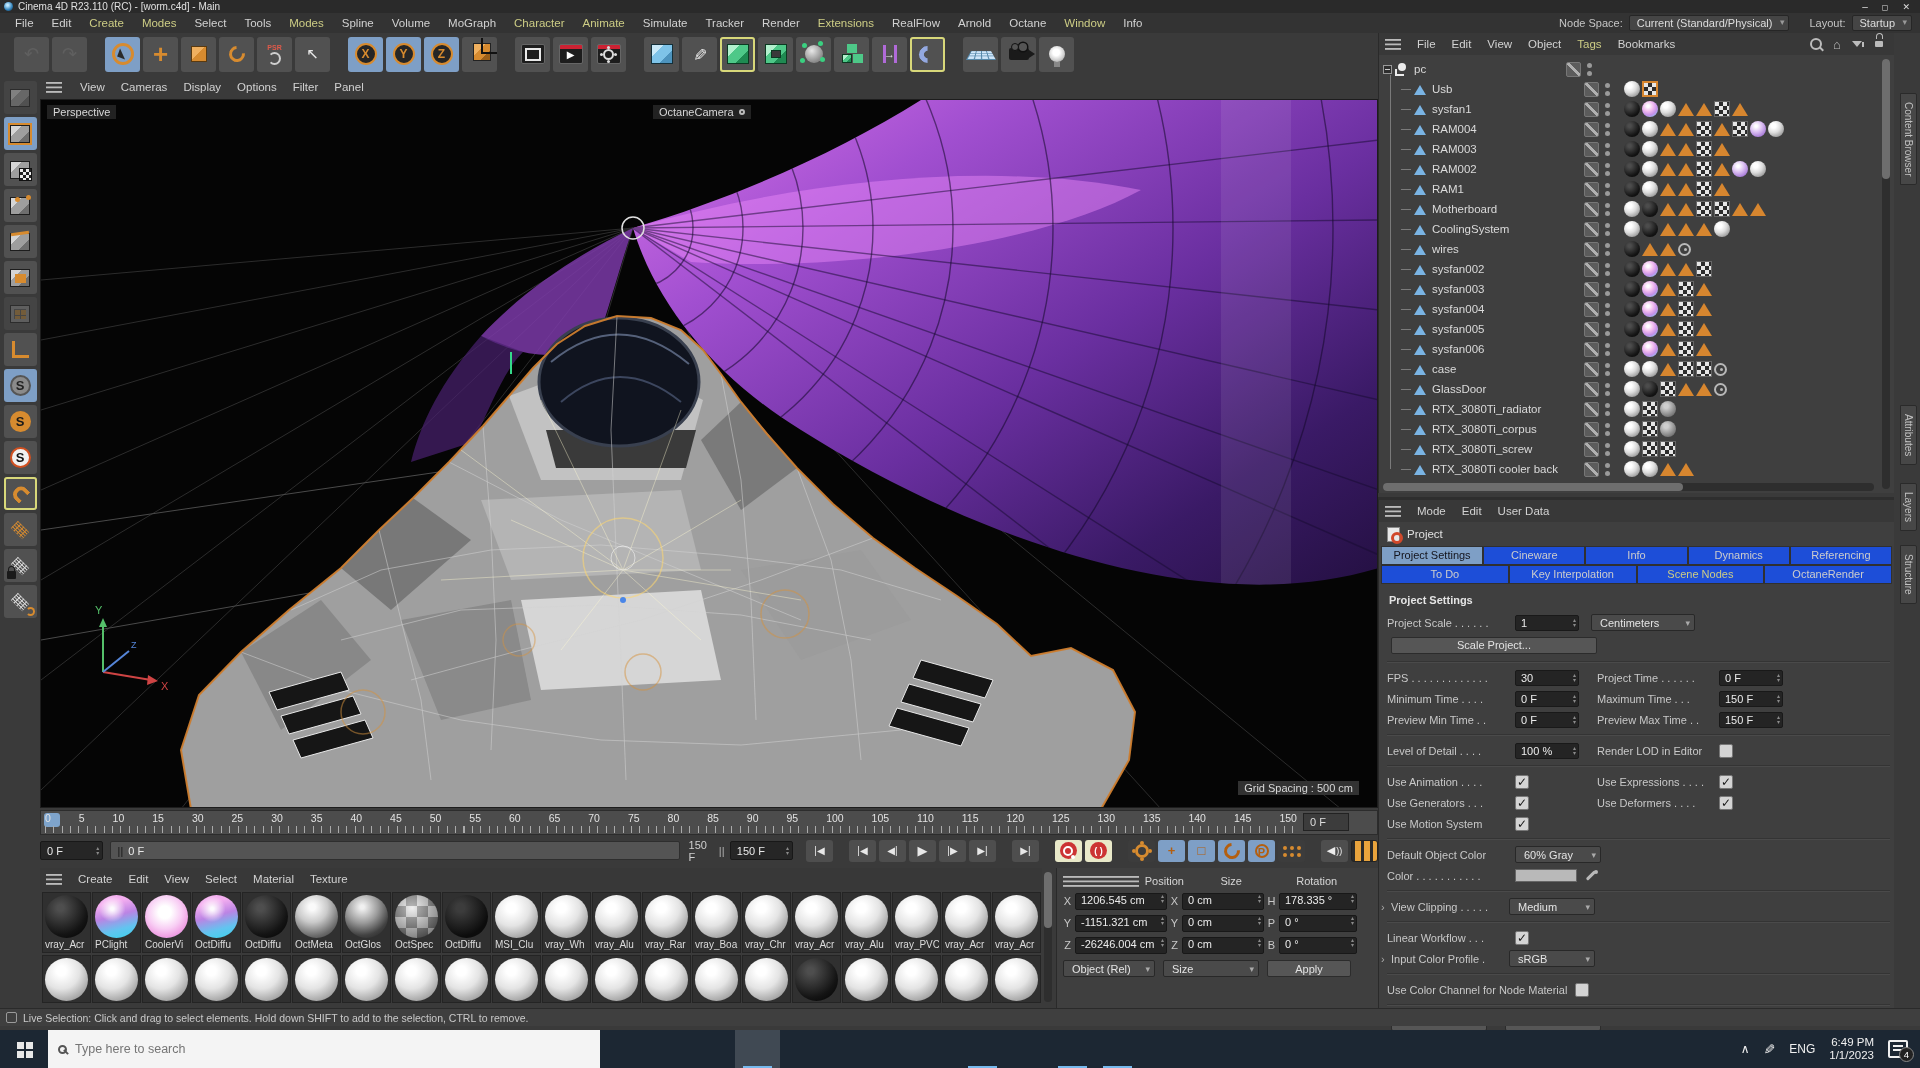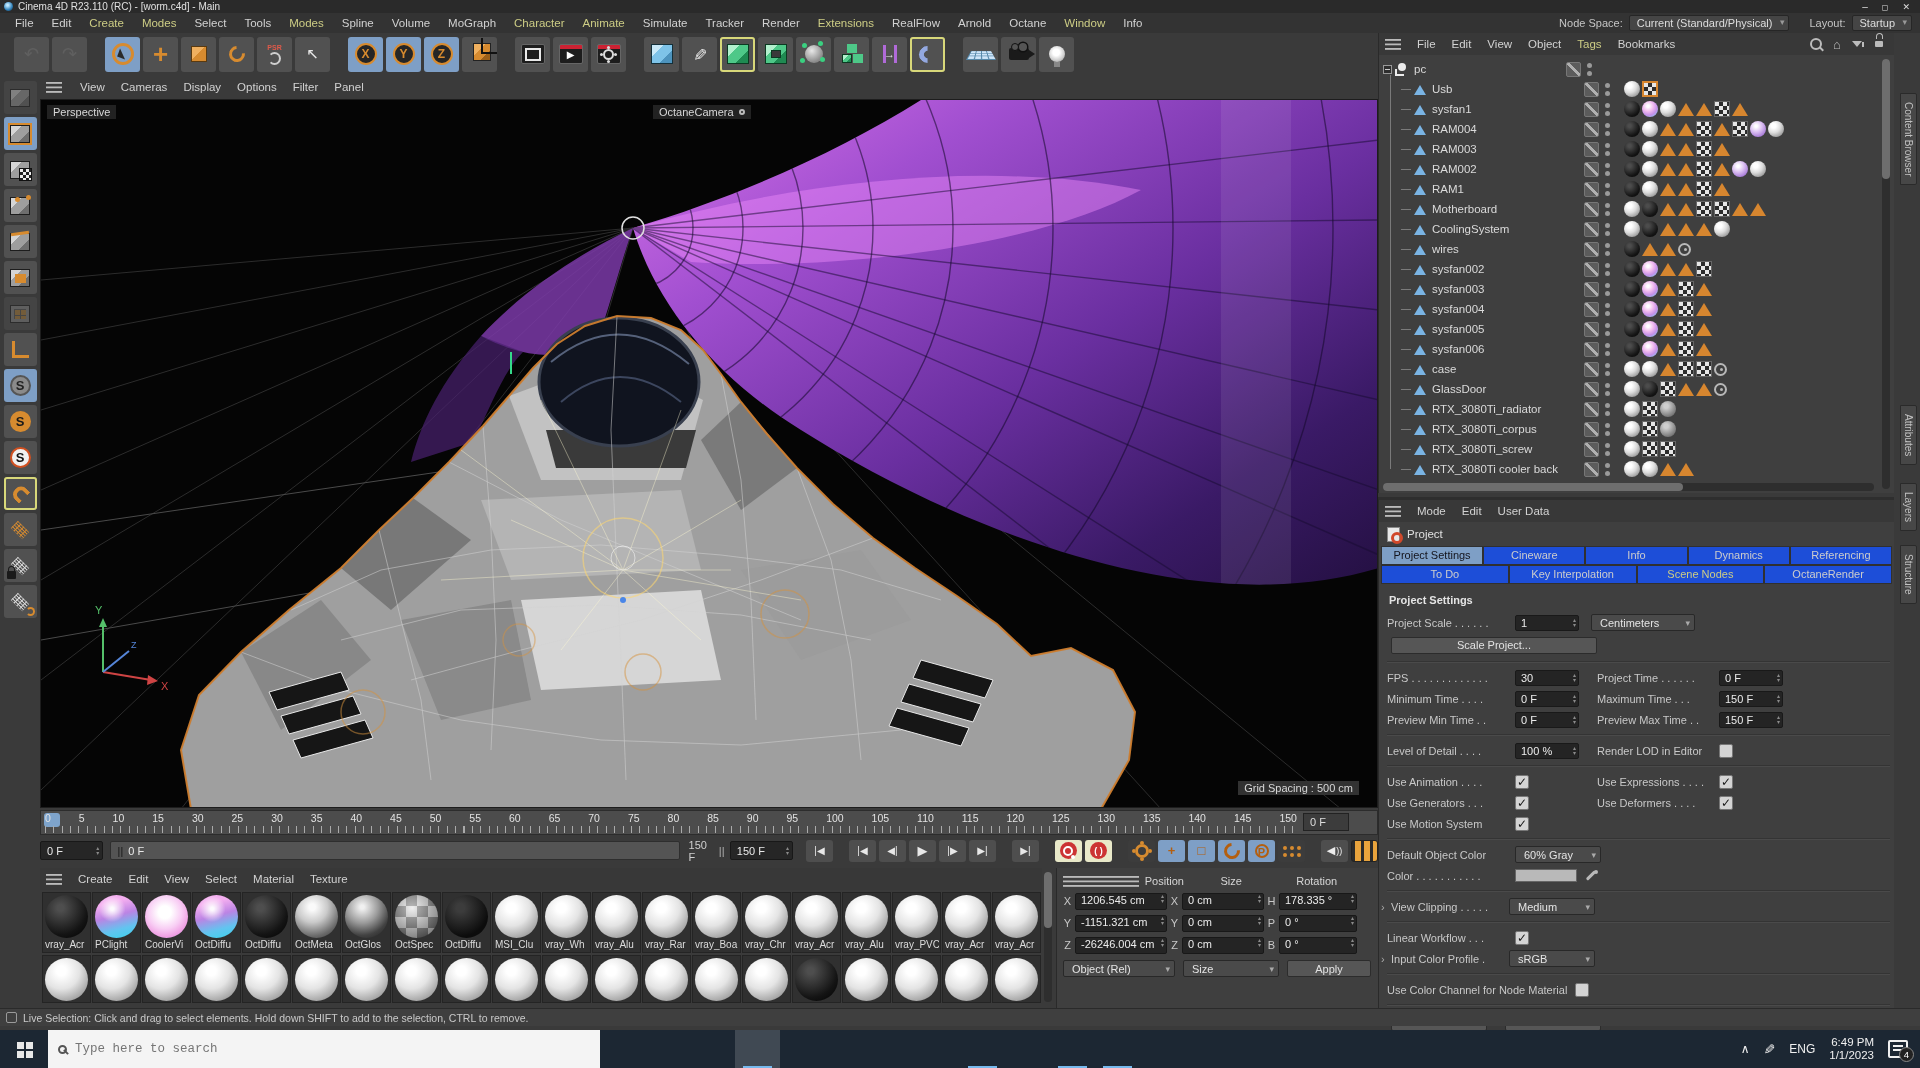--- a/index.html
+++ b/index.html
@@ -266,21 +266,21 @@
   .statusbar{position:absolute;left:0;top:1008px;width:1920px;height:18px;background:#3f3f3f;border-top:1px solid #2a2a2a;display:flex;align-items:center;padding-left:6px;gap:6px;color:#c9c9c9;font-size:10.5px}
   .stico{width:11px;height:11px;border:1.5px solid #9a9a9a;border-radius:2px;flex:none}
 
   
   .taskbar{position:absolute;left:0;top:1030px;width:1920px;height:38px;background:#1c2733;display:flex;align-items:stretch}
   .tstart{width:48px;display:flex;align-items:center;justify-content:center}
   .winlogo{width:7px;height:7px;background:#e8e8e8;box-shadow:9px 0 0 #e8e8e8,0 9px 0 #e8e8e8,9px 9px 0 #e8e8e8;margin:-8px 8px 0 0}
   .tsearch{width:552px;background:#f4f4f4;display:flex;align-items:center;padding:0 10px;gap:8px}
   .tsearch .mag2{width:9px;height:9px;border:2px solid #555;border-radius:50%;position:relative;flex:none}
   .tsearch .mag2::after{content:"";position:absolute;width:6px;height:2px;background:#555;transform:rotate(45deg);right:-4px;bottom:-1px}
-  .tsearch input{border:none;background:transparent;outline:none;font-size:12.5px;color:#444;font-family:Liberation Mono, monospace;width:100%}
+  .tsearch input{border:none;background:transparent;outline:none;font-size:12.5px;color:#444;font-family:Liberation Sans, sans-serif;width:100%}
   .tapps{display:flex}
   .tapp{width:45px;display:flex;align-items:center;justify-content:center;position:relative}
   .tapp.v-active{background:rgba(255,255,255,.16)}
   .tapp.v-active::after,.tapp.v-running::after{content:"";position:absolute;bottom:0;left:8px;right:8px;height:2.5px;background:#76b9ed}
   .tapp i{width:24px;height:24px;display:flex;align-items:center;justify-content:center;font-size:13px;font-weight:bold;color:#fff;position:relative}
   .tray{margin-left:auto;display:flex;align-items:center;gap:14px;padding-right:12px;color:#f0f0f0}
   .tr-chev::before{content:"∧";font-size:12px}
   .tr-pen::before{content:"✎";font-size:14px;display:inline-block;transform:rotate(90deg)}
   .tr-lang{font-size:12px}
   .tr-clock{text-align:right;font-size:11.5px;line-height:13px}
@@ -1636,21 +1636,21 @@
             <span>0 cm</span>
             <span class="spin"></span>
           </span>
         <span class="axl">B</span>
         <span class="cfld w3">
             <span>0 °</span>
             <span class="spin"></span>
           </span>
       </div>
       <div class="cbot">
-        <span class="ddl" style="width:112px">Object (Rel)</span>
+        <span class="ddl" style="width:92px">Object (Rel)</span>
         <span class="ddl" style="width:96px">Size</span>
         <span class="abtn" style="width:84px">Apply</span>
       </div>
     </div>
   </div>
 
   <div class="statusbar">
     <span class="stico"></span>
     <span>Live Selection: Click and drag to select elements. Hold down SHIFT to add to the selection, CTRL to remove.</span>
   </div>

